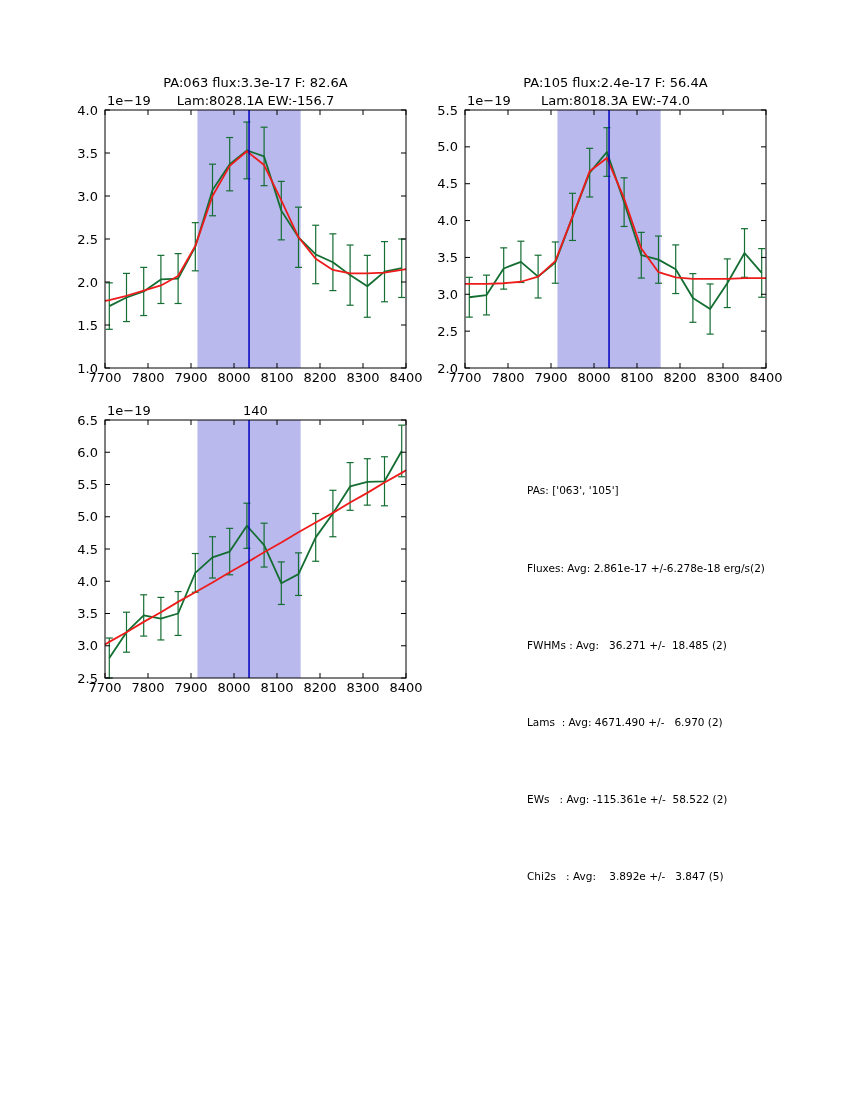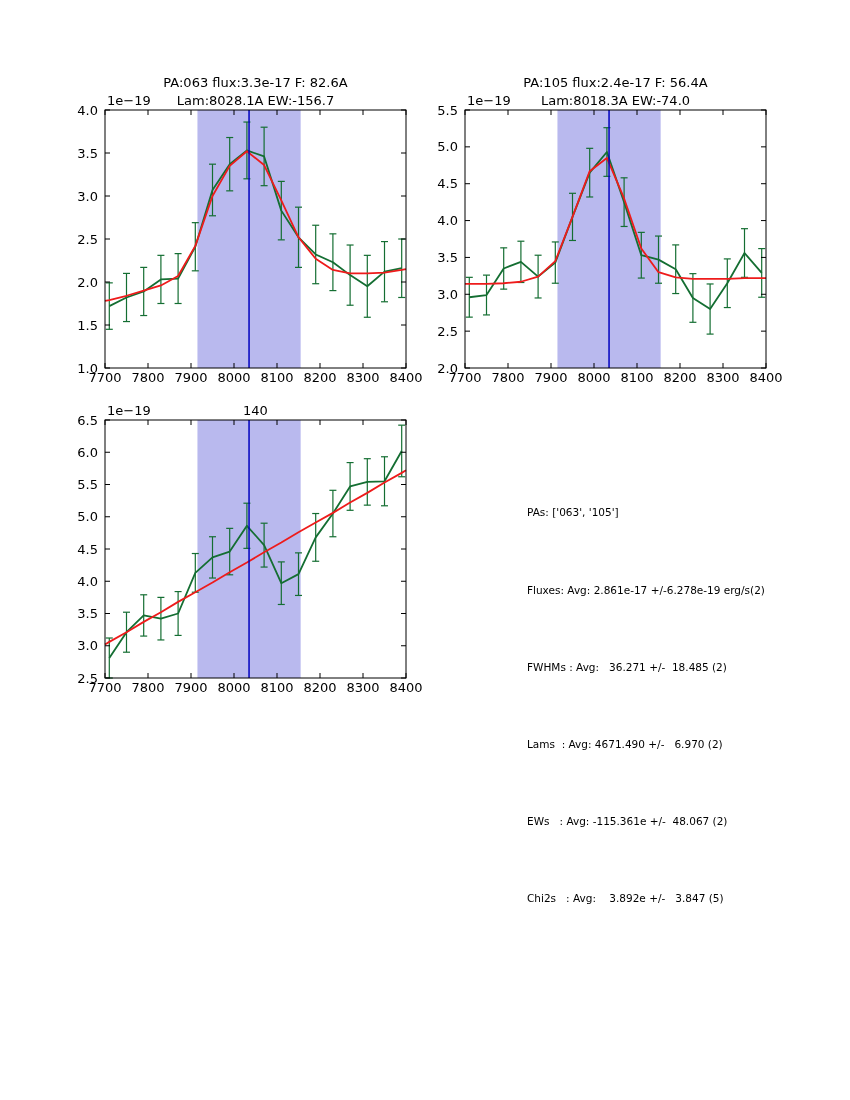--- a/index.html
+++ b/index.html
@@ -3,21 +3,21 @@
 <meta charset="utf-8">
 <style>
   html,body{margin:0;padding:0;background:#ffffff;}
   .page{position:relative;width:850px;height:1100px;background:#ffffff;overflow:hidden;
         font-family:"DejaVu Sans",sans-serif;}
   svg.chart{position:absolute;}
   svg.chart text{font-family:"DejaVu Sans",sans-serif;font-size:13px;fill:#000000;}
   .chart-0{left:20px;top:55px;}
   .chart-1{left:380px;top:55px;}
   .chart-2{left:20px;top:365px;}
-  .stats{position:absolute;left:527px;top:449px;color:#000000;
+  .stats{position:absolute;left:527px;top:427px;color:#000000;
          font:10.5px "DejaVu Sans",sans-serif;line-height:25.7px;white-space:pre;}
 </style>
 </head>
 <body>
 
 <div class="page">
   <svg id="chart-0" class="chart chart-0" width="410" height="340">
       <rect x="177.45" y="55" width="103.19999999999999" height="258" fill="#b9b9ee"></rect>
       <g stroke="#146e32" stroke-width="1.2">
         <line x1="89.3" y1="274.29999999999995" x2="89.3" y2="227.85999999999999"></line>
@@ -360,19 +360,19 @@
       <text x="78" y="156.25" text-anchor="end">5.0</text>
       <text x="78" y="124" text-anchor="end">5.5</text>
       <text x="78" y="91.75" text-anchor="end">6.0</text>
       <text x="78" y="59.5" text-anchor="end">6.5</text>
       <text x="87" y="50" text-anchor="start">1e−19</text>
       <text x="235.5" y="50" text-anchor="middle">140</text>
     </svg>
 
   <div class="stats">
     <div class="stats-line">PAs: ['063', '105']</div>
-    <div class="stats-line">Fluxes: Avg: 2.861e-17 +/-6.278e-19 erg/s(2)</div>
+    <div class="stats-line">Fluxes: Avg: 2.861e-17 +/-6.278e-18 erg/s(2)</div>
     <div class="stats-line">FWHMs : Avg:   36.271 +/-  18.485 (2)</div>
     <div class="stats-line">Lams  : Avg: 4671.490 +/-   6.970 (2)</div>
-    <div class="stats-line">EWs   : Avg: -115.361e +/-  48.067 (2)</div>
+    <div class="stats-line">EWs   : Avg: -115.361e +/-  58.522 (2)</div>
     <div class="stats-line">Chi2s   : Avg:    3.892e +/-   3.847 (5)</div>
   </div>
 </div>
 
 </body></html>

